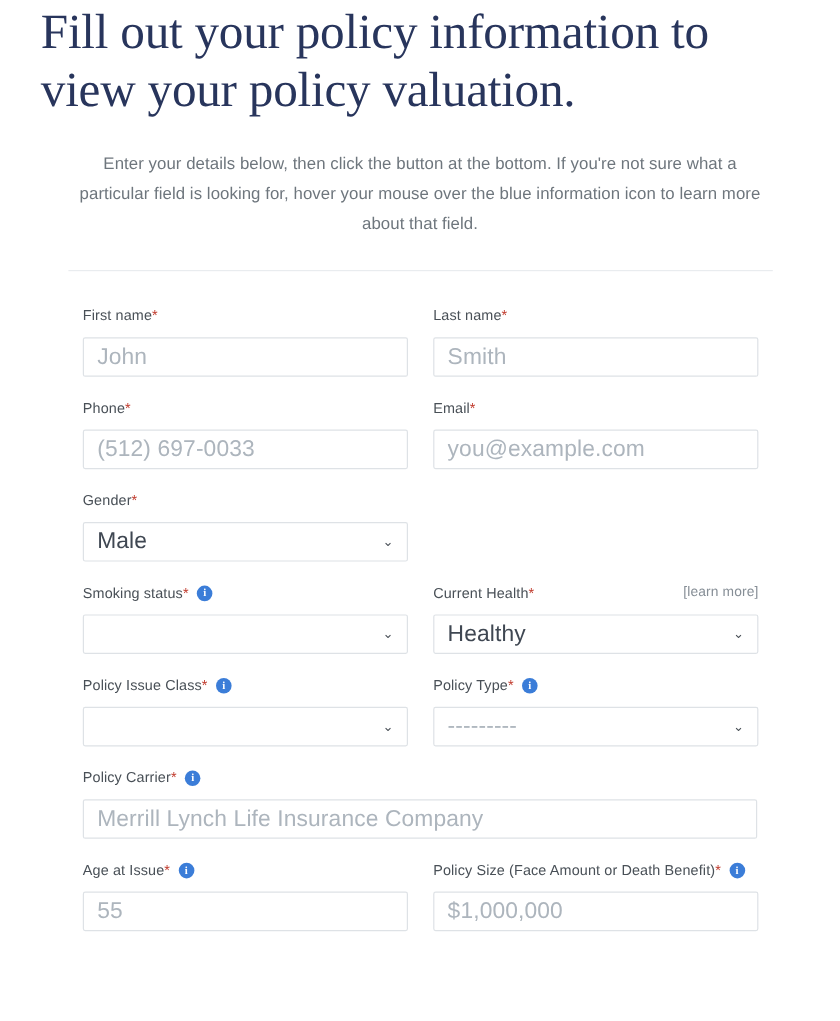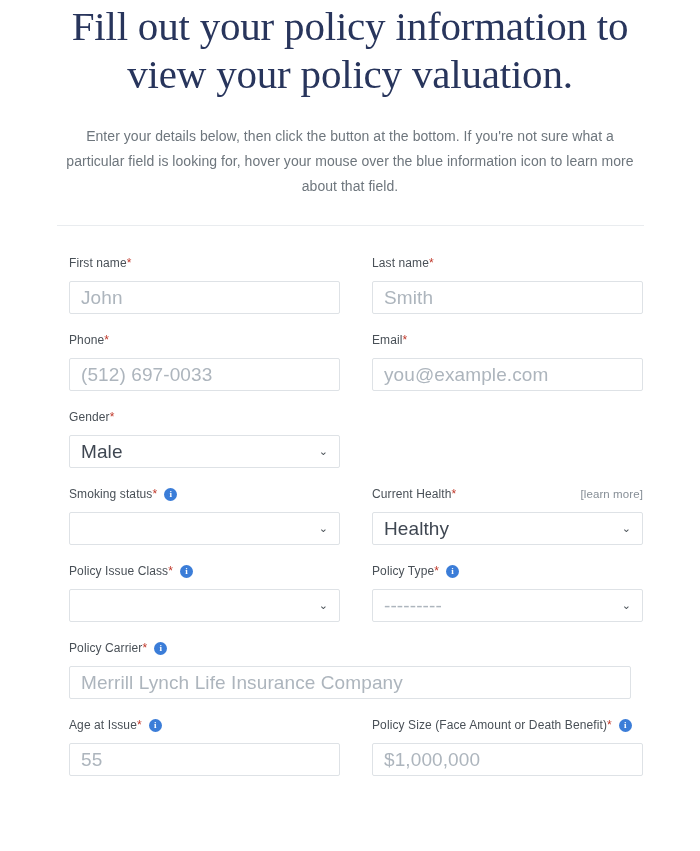--- a/index.html
+++ b/index.html
@@ -20,21 +20,20 @@
 
   
   .hero { padding: 0 34px; }
 
   .hero-title {
     font-family: "Liberation Serif", serif;
     font-size: 41px;
     line-height: 48px;
     font-weight: 400;
     color: #28355c;
-    text-align: center;
     letter-spacing: -0.2px;
     padding-top: 2px;
   }
 
   .hero-sub {
     margin: 26px auto 12px;
     max-width: 585px;
     font-size: 14px;
     line-height: 25px;
     color: #6e767d;
@@ -51,21 +50,21 @@
 
   
   .form {
     width: 562px;
     margin: 0 auto;
     padding-top: 28px;
   }
 
   .row {
     display: flex;
-    gap: 32px;
+    gap: 21px;
     margin-bottom: 17px;
   }
 
   .field { width: 271px; flex: 0 0 271px; }
   .field.full { width: 562px; flex: 0 0 562px; }
 
   .label-line {
     display: flex;
     align-items: center;
     height: 18px;

